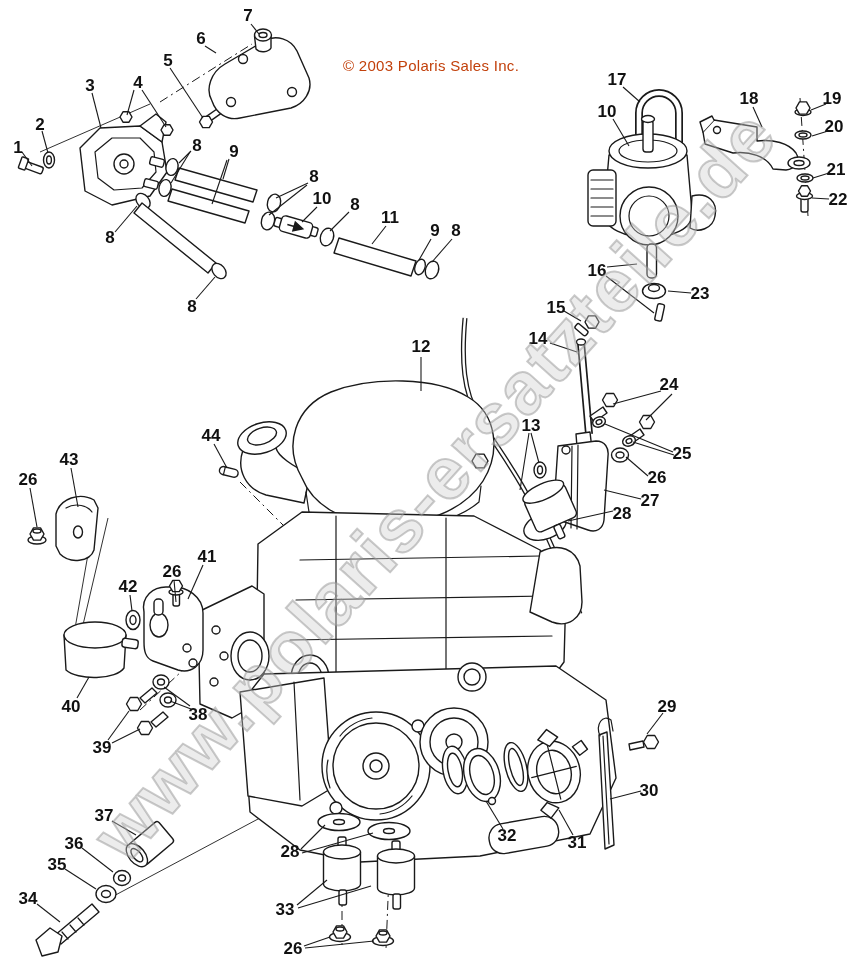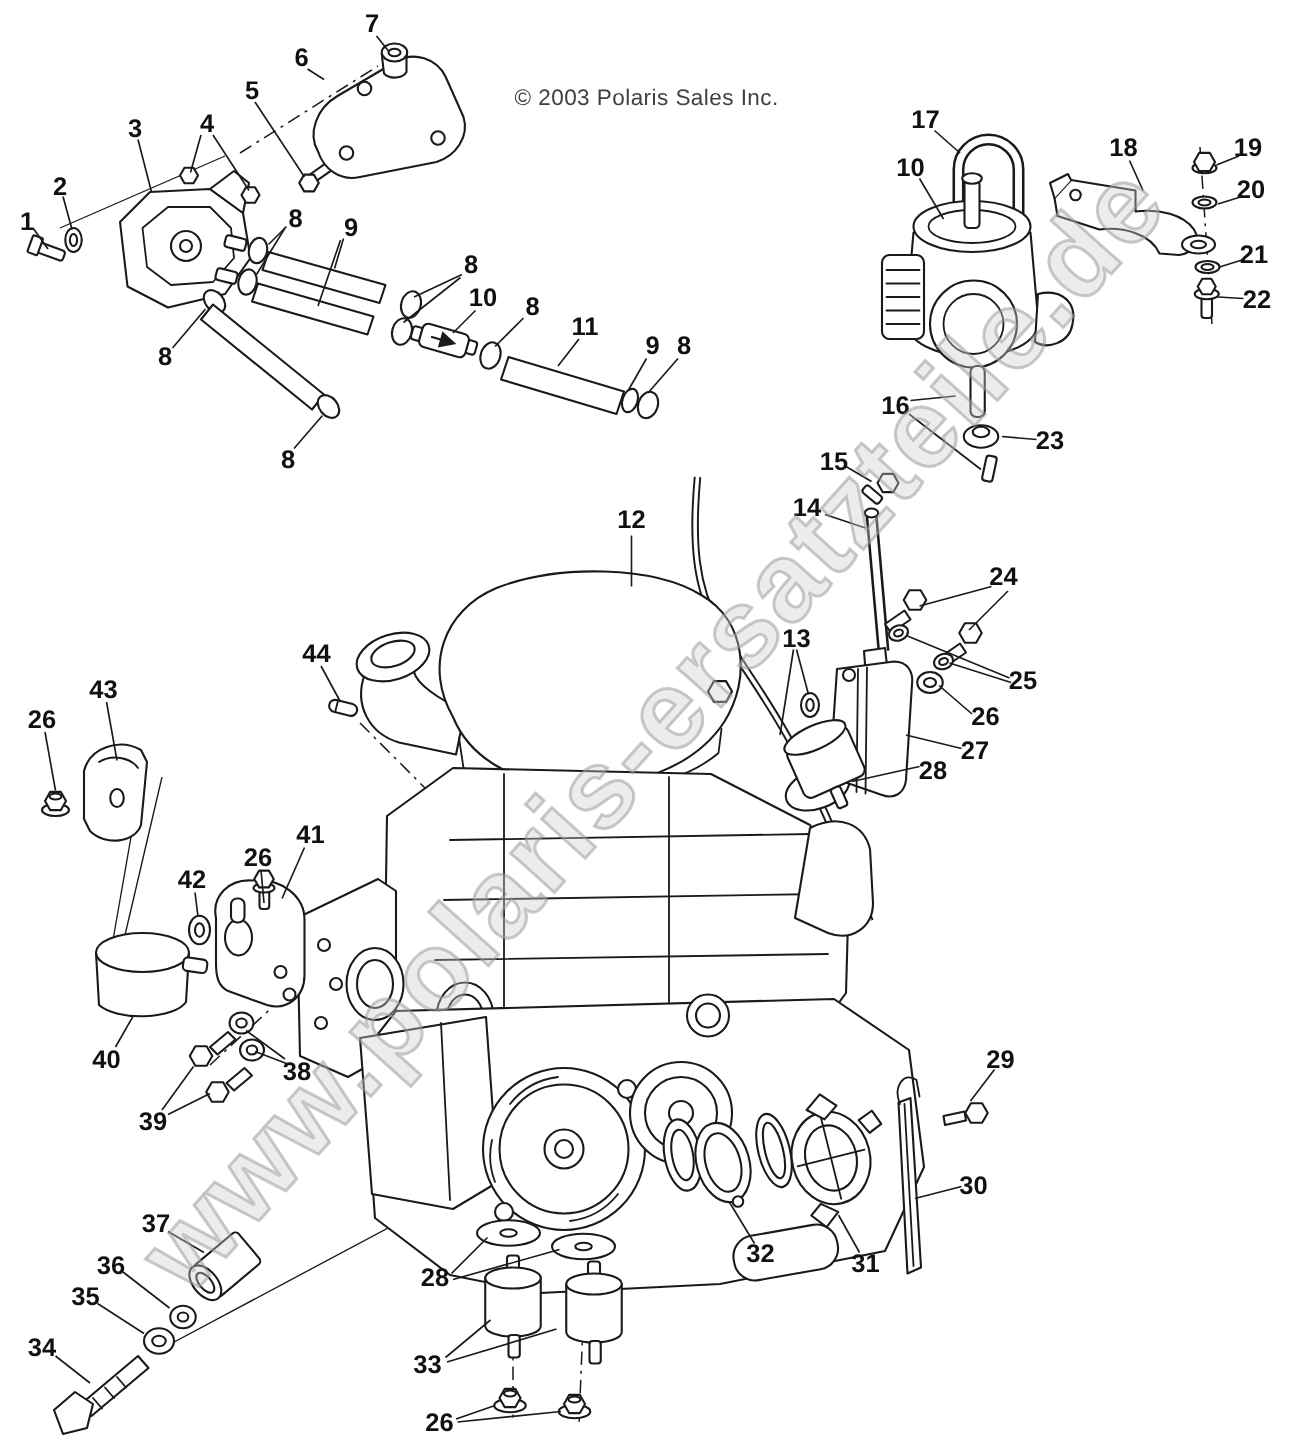--- a/index.html
+++ b/index.html
@@ -11,21 +11,21 @@
   .art{fill:#fff;stroke:#1a1a1a;stroke-width:1.4;stroke-linejoin:round;stroke-linecap:round;}
   .ln{fill:none;stroke:#1a1a1a;stroke-width:1.2;stroke-linejoin:round;stroke-linecap:round;}
   .thin{fill:none;stroke:#1a1a1a;stroke-width:0.9;}
   .dash{fill:none;stroke:#1a1a1a;stroke-width:1;stroke-dasharray:9 4 2 4;}
   .tube{fill:none;stroke:#1a1a1a;stroke-width:8;}
   .tubeIn{fill:none;stroke:#fff;stroke-width:4.6;}
   .hoseOut{fill:none;stroke:#1a1a1a;stroke-width:5;}
   .hoseIn{fill:none;stroke:#fff;stroke-width:2.4;}
   #leader-layer line{stroke:#1a1a1a;stroke-width:1.1;}
   #callout-layer text{font:bold 17px "Liberation Sans",sans-serif;fill:#111;text-anchor:middle;}
-  .copyright{position:absolute;left:343px;top:57px;font-size:15px;color:#404040;
+  .copyright{position:absolute;left:343px;top:57px;font-size:15px;color:#c2410c;
              letter-spacing:0.3px;}
   .watermark{position:absolute;left:-275px;top:420px;width:1420px;height:130px;
              line-height:130px;text-align:center;font-size:74px;font-weight:bold;
              letter-spacing:2px;transform:rotate(-48deg);
              color:rgba(205,205,205,0.38);
              -webkit-text-stroke:2px rgba(150,150,150,0.5);
              pointer-events:none;white-space:nowrap;}
 </style>
 </head>
 <body>

